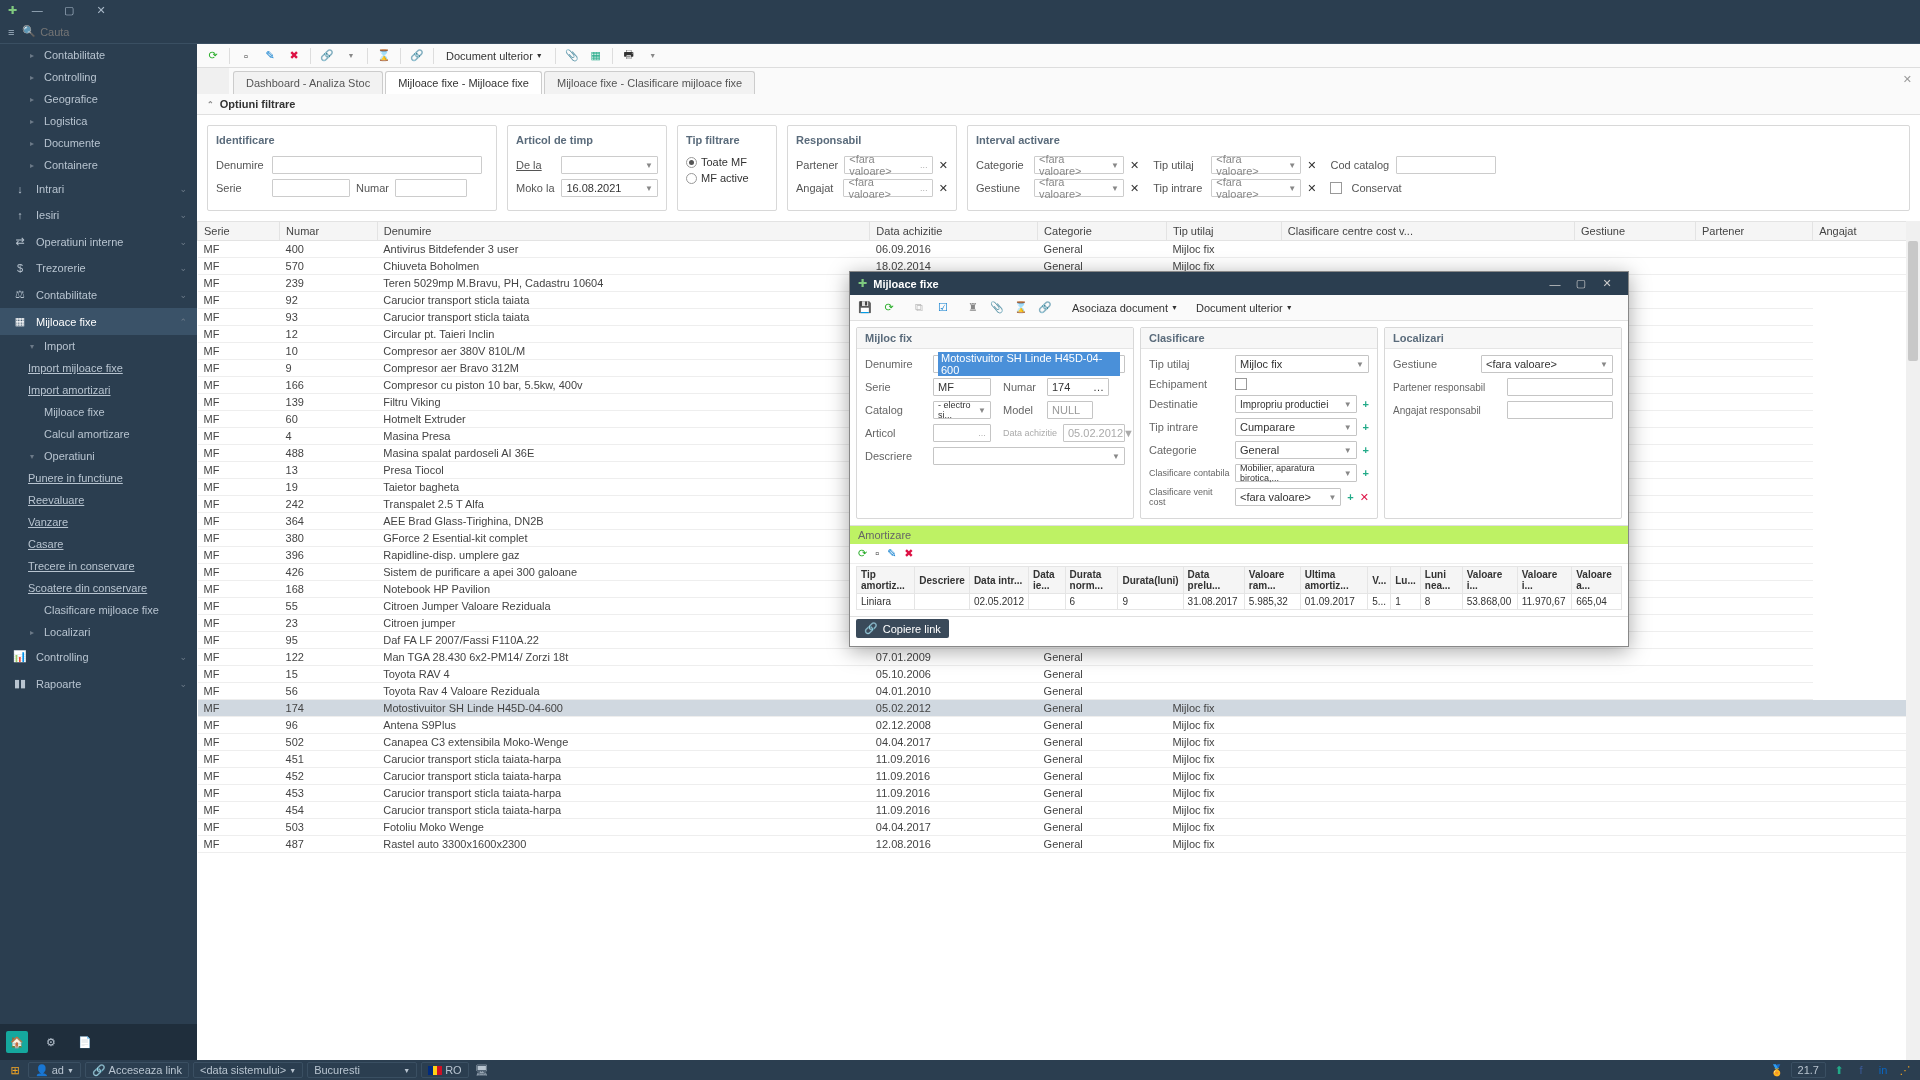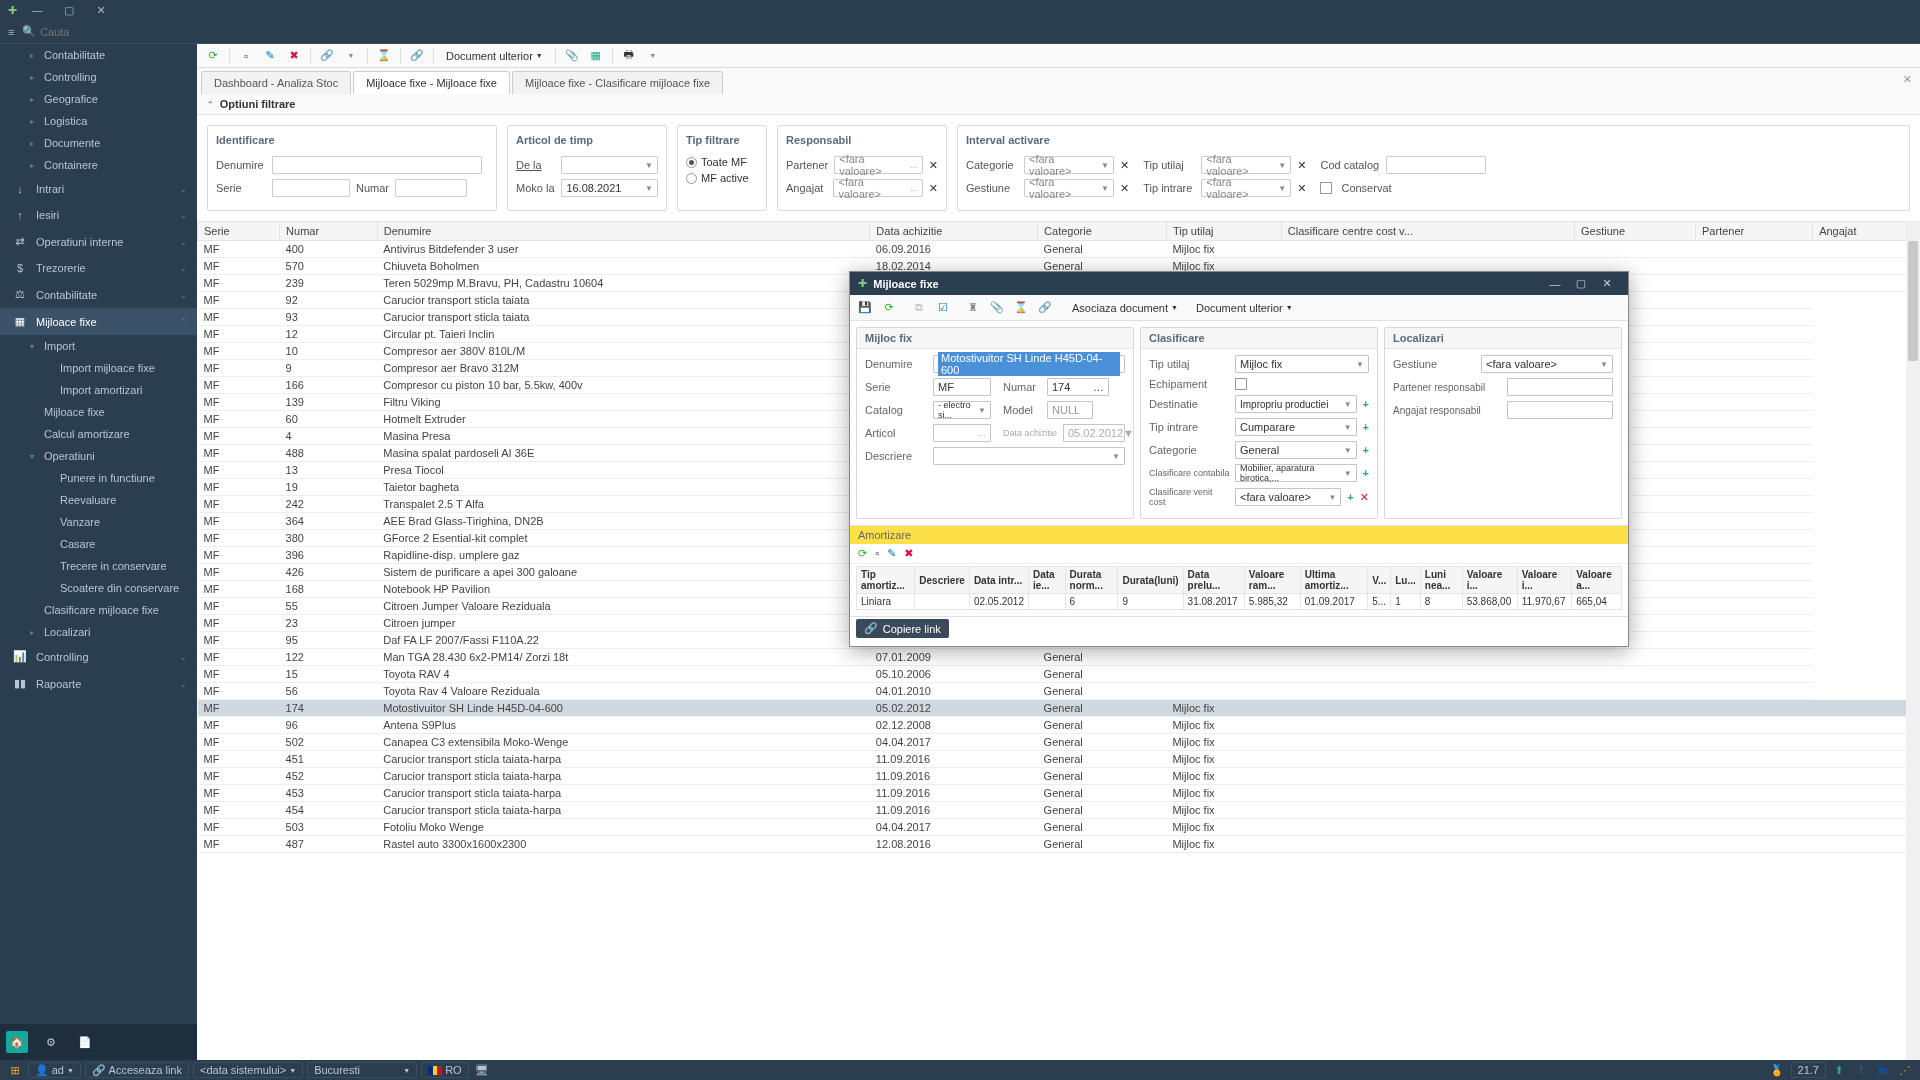--- a/index.html
+++ b/index.html
@@ -21,38 +21,38 @@
 .main { display: flex; height: calc(100% - 64px); }
 
 
 .sidebar { width: 197px; background: #2b3e50; color: #b8c4d0; overflow-y: auto; position: relative; }
 .side-item { display: flex; align-items: center; padding: 5px 10px 5px 30px; cursor: pointer; }
 .side-item.top { padding: 7px 10px; }
 .side-item.top .ico { width: 20px; text-align: center; margin-right: 6px; }
 .side-item.top .exp { margin-left: auto; color: #6c7a88; font-size: 9px; }
 .side-item.sub { padding-left: 30px; font-size: 11px; }
 .side-item.sub .chev { margin-right: 6px; color: #6c7a88; font-size: 8px; width: 8px; }
-.side-item.leaf { padding-left: 60px; }
+.side-item.leaf { padding-left: 28px; text-decoration: underline; }
 .side-item.selected { background: #3a5268; color: #fff; }
 .side-bottom { position: absolute; bottom: 0; left: 0; right: 0; height: 36px; background: #1f2e3c; display: flex; align-items: center; padding: 0 6px; gap: 12px; }
 .side-bottom .bic { width: 22px; height: 22px; display: flex; align-items: center; justify-content: center; cursor: pointer; color: #b8c4d0; }
 .side-bottom .bic.home { background: #15a89e; color: #fff; border-radius: 2px; }
 
 
 .content { flex: 1; background: #f0f0f0; position: relative; display: flex; flex-direction: column; }
 
 
 .toolbar { height: 24px; background: #fafafa; border-bottom: 1px solid #ddd; display: flex; align-items: center; padding: 0 6px; gap: 4px; }
 .toolbar .tbtn { width: 20px; height: 20px; display: flex; align-items: center; justify-content: center; cursor: pointer; border-radius: 2px; }
 .toolbar .sep { width: 1px; height: 16px; background: #ddd; margin: 0 2px; }
 .toolbar .dd { padding: 0 6px; cursor: pointer; display: flex; align-items: center; gap: 3px; }
 .toolbar .dd .caret { font-size: 7px; }
 
 
-.doctabs { height: 26px; background: #fafafa; display: flex; align-items: flex-end; padding: 0 4px; position: relative; }
+.doctabs { height: 26px; background: #fafafa; display: flex; align-items: flex-end; padding: 0 4px; position: relative; margin-left: 32px; }
 .doctab { padding: 5px 12px; border: 1px solid #ccc; border-bottom: none; border-radius: 3px 3px 0 0; margin-right: 2px; background: #f2f2f2; cursor: pointer; color: #555; }
 .doctab.active { background: #fff; color: #333; }
 .doctabs .closex { position: absolute; right: 8px; top: 5px; color: #999; cursor: pointer; }
 
 
 .filterhdr { background: #fafafa; padding: 4px 10px; border-bottom: 1px solid #e0e0e0; display: flex; align-items: center; gap: 6px; font-weight: bold; }
 .filterhdr .chv { font-size: 8px; color: #888; }
 .filterbody { background: #fff; padding: 10px; display: flex; gap: 10px; }
 .fbox { border: 1px solid #d8d8d8; border-radius: 2px; padding: 8px; }
 .fbox .fh { font-weight: bold; color: #5a6b7b; margin-bottom: 10px; }
@@ -89,21 +89,21 @@
 .mbox .mc { padding: 6px 8px; }
 .mfrow { display: flex; align-items: center; margin-bottom: 5px; gap: 4px; }
 .mfrow label { width: 64px; color: #666; }
 .mfrow .mfin, .mfrow .mcombo { border: 1px solid #c5c5c5; height: 18px; padding: 0 4px; border-radius: 1px; background: #fff; display: inline-flex; align-items: center; }
 .mfrow .selval { background: #4a90d9; color: #fff; padding: 0 3px; }
 .mcombo { justify-content: space-between; }
 .mcombo .ca { font-size: 8px; color: #888; }
 .mplus { color: #2a8; margin-left: 2px; cursor: pointer; font-weight: bold; }
 .mx { color: #d14; margin-left: 2px; cursor: pointer; }
 .modal-sec { border-top: 1px solid #e0e0e0; }
-.modal-sec .sh { padding: 3px 8px; color: #666; background: #fde047; }
+.modal-sec .sh { padding: 3px 8px; color: #666; background: #bef264; }
 .modal-sec .stb { display: flex; gap: 8px; padding: 3px 8px; border-bottom: 1px solid #eee; }
 .amgrid { width: 100%; border-collapse: collapse; }
 .amgrid th, .amgrid td { border: 1px solid #e5e5e5; padding: 2px 4px; font-size: 10px; text-align: left; }
 .amgrid th { background: #f5f5f5; }
 .copylink { background: #3a4a5a; color: #fff; padding: 3px 8px; display: flex; align-items: center; gap: 5px; border-radius: 2px; margin: 2px 6px; cursor: pointer; width: fit-content; }
 .copylink .lic { color: #f5a623; }
 
 
 .statusbar { height: 20px; background: #2b3e50; color: #b8c4d0; display: flex; align-items: center; padding: 0 6px; gap: 4px; position: absolute; bottom: 0; left: 0; right: 0; }
 .statusbar .sitem { padding: 0 6px; border: 1px solid #3a4f62; border-radius: 2px; height: 16px; display: flex; align-items: center; gap: 3px; }
@@ -305,21 +305,21 @@
             </span>
           </div>
         <div class="frow">
             <label style="width:40px">Moko la</label>
             <span class="combo" style="width:98px">
               <span>16.08.2021</span>
               <span class="ca">▼</span>
             </span>
           </div>
       </div>
-      <div class="fbox" style="width:90px">
+      <div class="fbox" style="width:100px">
         <div class="fh">Tip filtrare</div>
         <div class="radior">
             <span class="rad on"></span>
             <span>Toate MF</span>
           </div>
         <div class="radior">
             <span class="rad"></span>
             <span>MF active</span>
           </div>
       </div>

